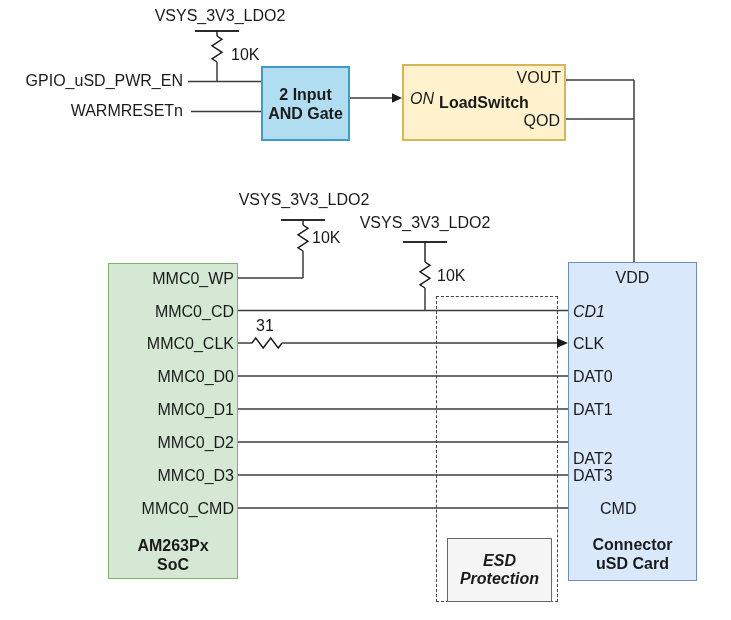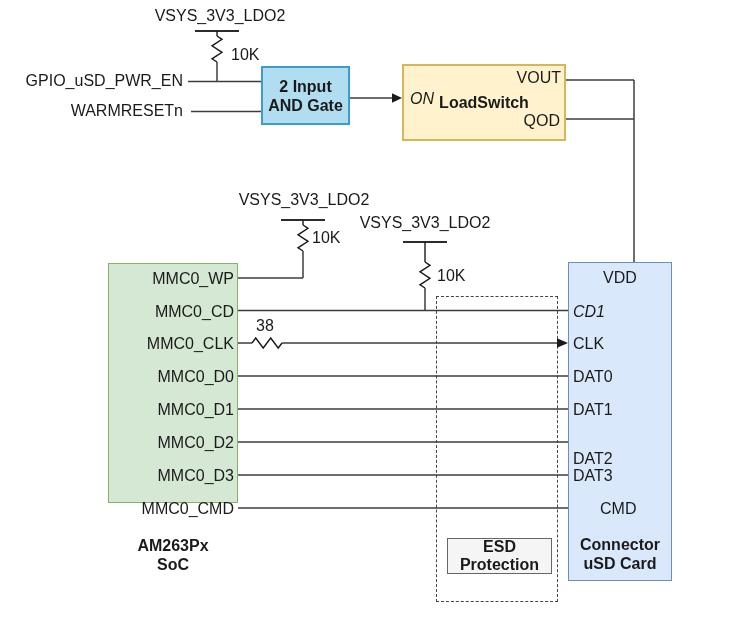--- a/index.html
+++ b/index.html
@@ -40,58 +40,58 @@
   svg .w{stroke:var(--wire);stroke-width:1.5;fill:none;}
   svg .rail{stroke:#2b2b2b;stroke-width:2;fill:none;}
   svg .res{stroke:#1a1a1a;stroke-width:1.4;fill:none;}
   svg .ah{fill:#1a1a1a;stroke:none;}
 </style>
 </head>
 <body>
 
 <div class="canvas">
 
-  <div class="box soc-box" style="left:108px;top:263px;width:130px;height:240px;">
+  <div class="box soc-box" style="left:108px;top:263px;width:130px;height:316px;">
     <div class="pin soc-pin vmid" style="top:15px;right:3px;position:absolute;">MMC0_WP</div>
     <div class="pin soc-pin vmid" style="top:48px;right:3px;position:absolute;">MMC0_CD</div>
     <div class="pin soc-pin vmid" style="top:80px;right:3px;position:absolute;">MMC0_CLK</div>
     <div class="pin soc-pin vmid" style="top:113px;right:3px;position:absolute;">MMC0_D0</div>
     <div class="pin soc-pin vmid" style="top:146px;right:3px;position:absolute;">MMC0_D1</div>
     <div class="pin soc-pin vmid" style="top:179px;right:3px;position:absolute;">MMC0_D2</div>
     <div class="pin soc-pin vmid" style="top:212px;right:3px;position:absolute;">MMC0_D3</div>
     <div class="pin soc-pin vmid" style="top:245px;right:3px;position:absolute;">MMC0_CMD</div>
     <div class="box-title" style="top:272px;">
       <div>AM263Px</div>
       <div>SoC</div>
     </div>
   </div>
 
-  <div class="box conn-box" style="left:568px;top:262px;width:104px;height:319px;">
+  <div class="box conn-box" style="left:568px;top:262px;width:129px;height:319px;">
     <div class="pin vmid" style="position:absolute;left:0;right:0;top:15px;text-align:center;">VDD</div>
     <div class="pin conn-pin vmid" style="top:49px;position:absolute;font-style:italic;">CD1</div>
     <div class="pin conn-pin vmid" style="top:81px;position:absolute;">CLK</div>
     <div class="pin conn-pin vmid" style="top:114px;position:absolute;">DAT0</div>
     <div class="pin conn-pin vmid" style="top:147px;position:absolute;">DAT1</div>
     <div class="pin conn-pin vmid" style="top:196px;position:absolute;">DAT2</div>
     <div class="pin conn-pin vmid" style="top:213px;position:absolute;">DAT3</div>
     <div class="pin conn-pin vmid" style="top:246px;position:absolute;margin-left:27px;">CMD</div>
     <div class="box-title" style="top:272px;">
       <div>Connector</div>
       <div>uSD Card</div>
     </div>
   </div>
 
   <div class="box dashed-box" style="left:436px;top:296px;width:122px;height:306px;"></div>
 
-  <div class="box esd-box" style="left:447px;top:538px;width:105px;height:36px;font-weight:bold;">
+  <div class="box esd-box" style="left:447px;top:538px;width:105px;height:64px;font-weight:bold;font-style:italic;">
     <div>ESD</div>
     <div>Protection</div>
   </div>
 
-  <div class="box and-box bold" style="left:261px;top:66px;width:89px;height:59px;">
+  <div class="box and-box bold" style="left:261px;top:66px;width:89px;height:75px;">
     <span>2 Input</span>
     <span>AND Gate</span>
   </div>
 
   <div class="box load-box" style="left:402px;top:64px;width:164px;height:77px;">
     <div class="pin vmid" style="position:absolute;left:6px;top:33px;font-style:italic;">ON</div>
     <div class="load-title bold">
       <span>Load</span>
       <span>Switch</span>
     </div>
@@ -143,15 +143,15 @@
   <div class="lbl vmid" style="left:231px;top:55px;z-index:3;">10K</div>
   <div class="lbl vmid rt" style="right:548px;top:111px;z-index:3;">WARMRESETn</div>
   <div class="lbl vmid rt" style="right:548px;top:81px;z-index:3;">GPIO_uSD_PWR_EN</div>
 
   <div class="lbl center" style="left:304px;top:200px;z-index:3;">VSYS_3V3_LDO2</div>
   <div class="lbl vmid" style="left:312px;top:238px;z-index:3;">10K</div>
 
   <div class="lbl center" style="left:425px;top:223px;z-index:3;">VSYS_3V3_LDO2</div>
   <div class="lbl vmid" style="left:437px;top:276px;z-index:3;">10K</div>
 
-  <div class="lbl center" style="left:265px;top:326px;z-index:3;">38</div>
+  <div class="lbl center" style="left:265px;top:326px;z-index:3;">31</div>
 
 </div>
 
 </body></html>

